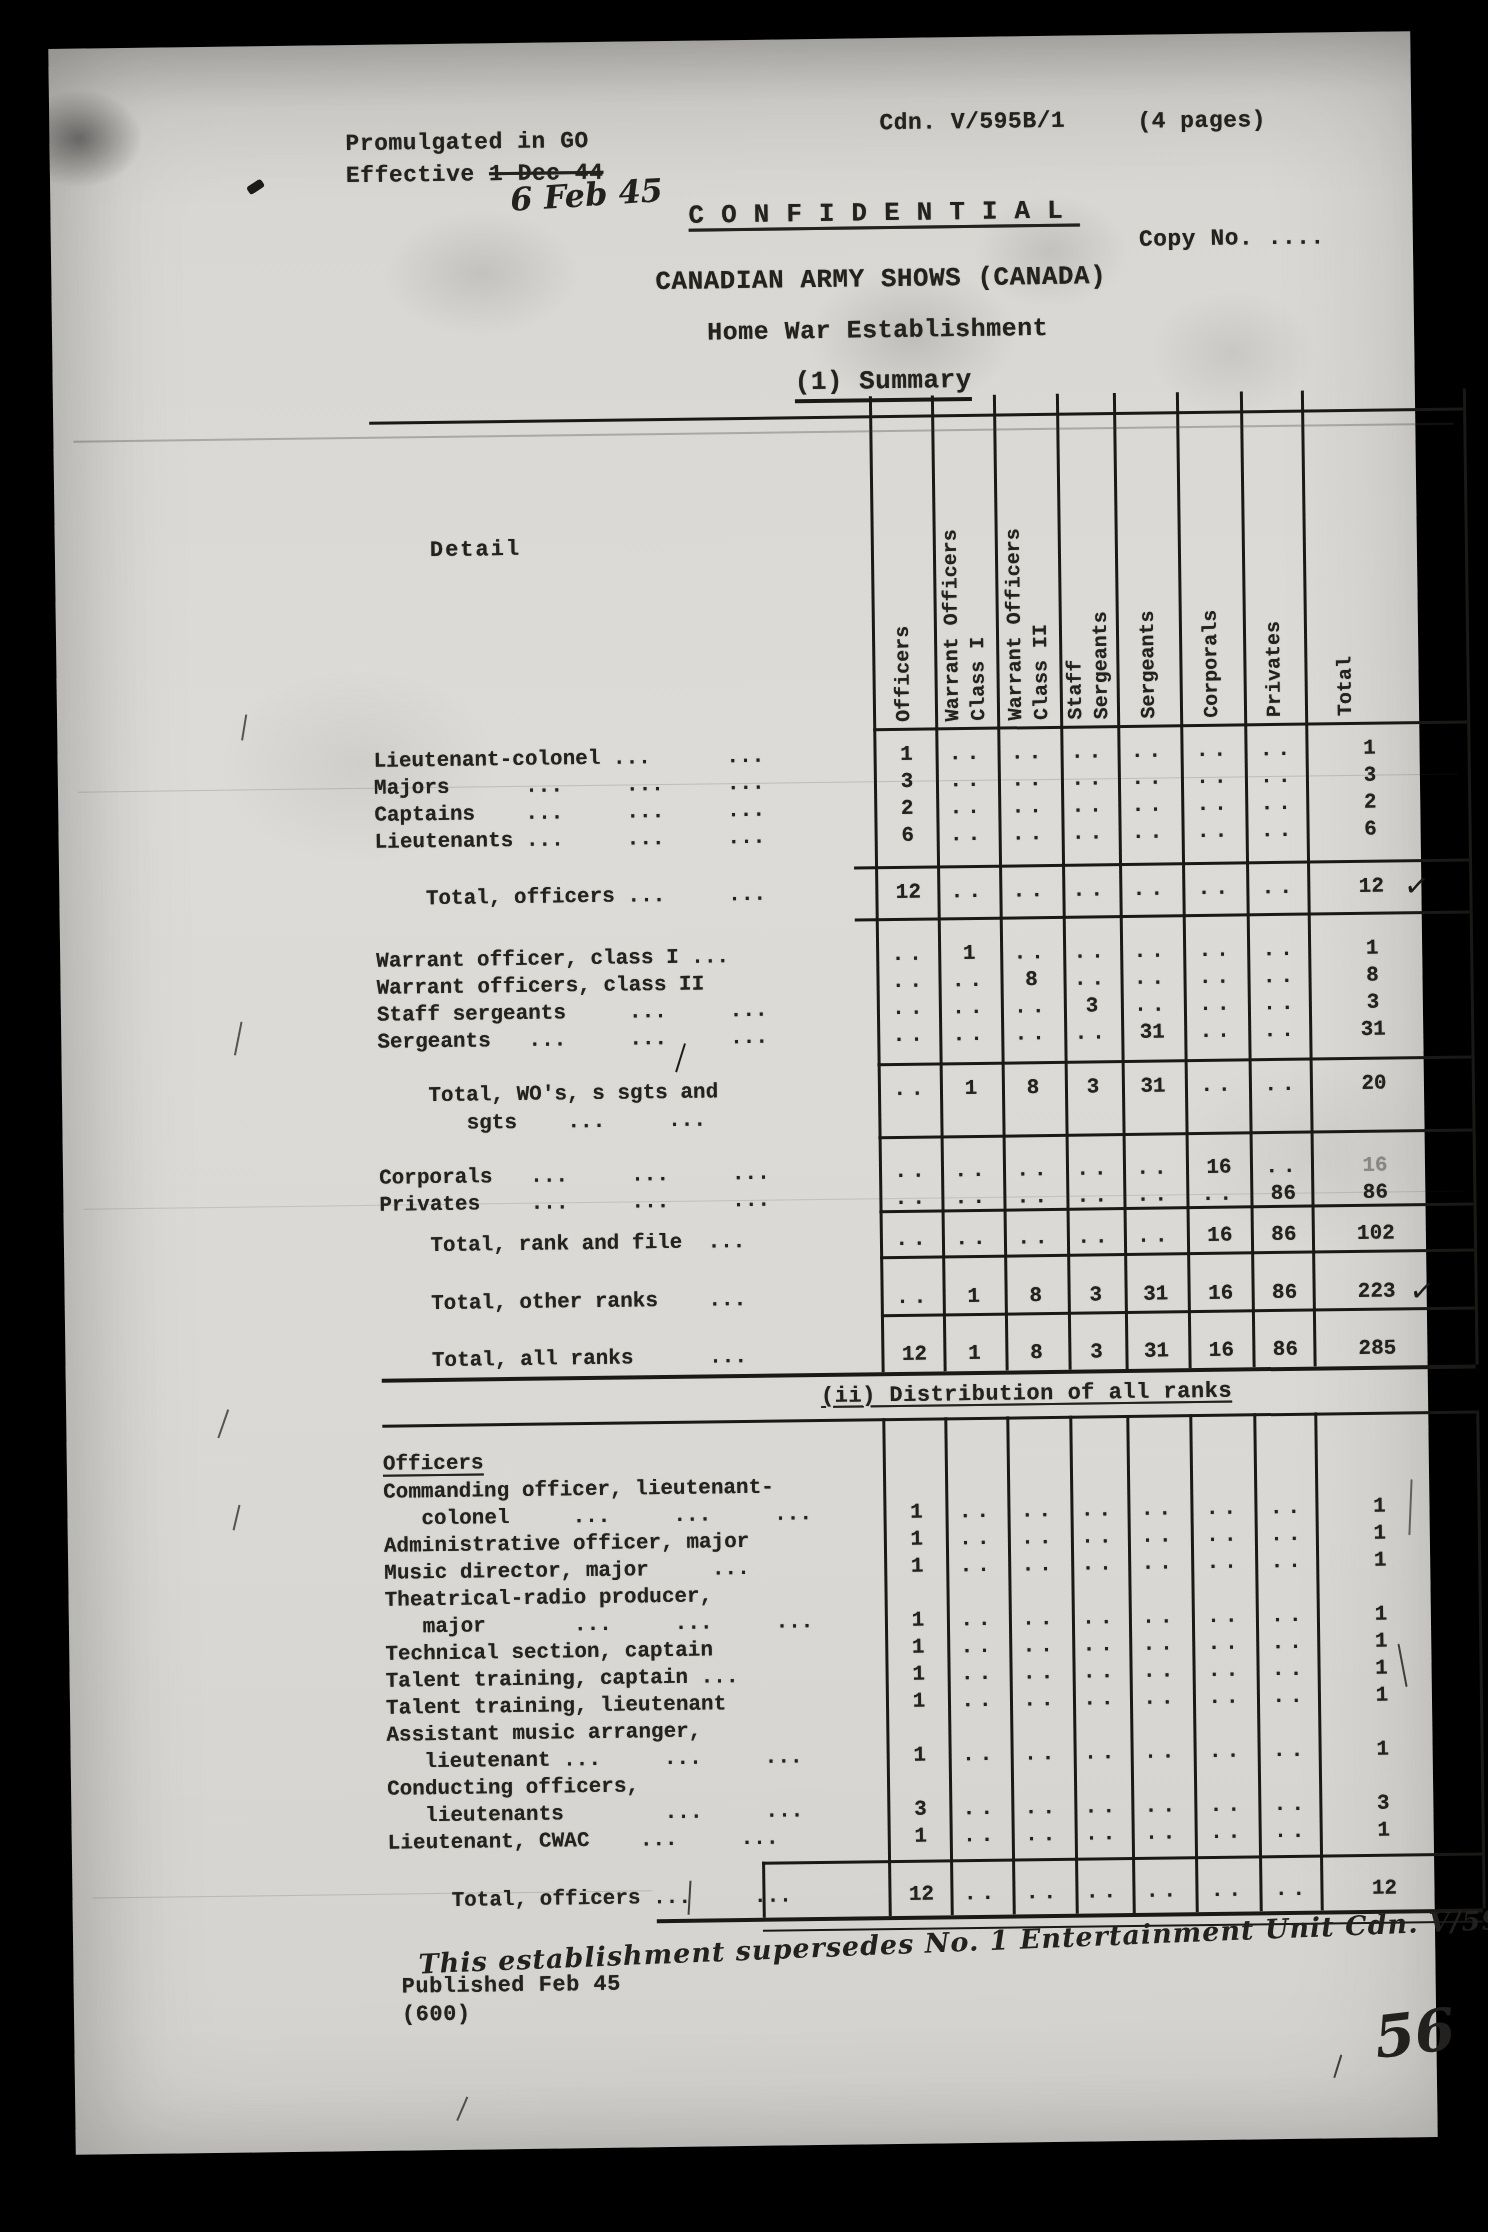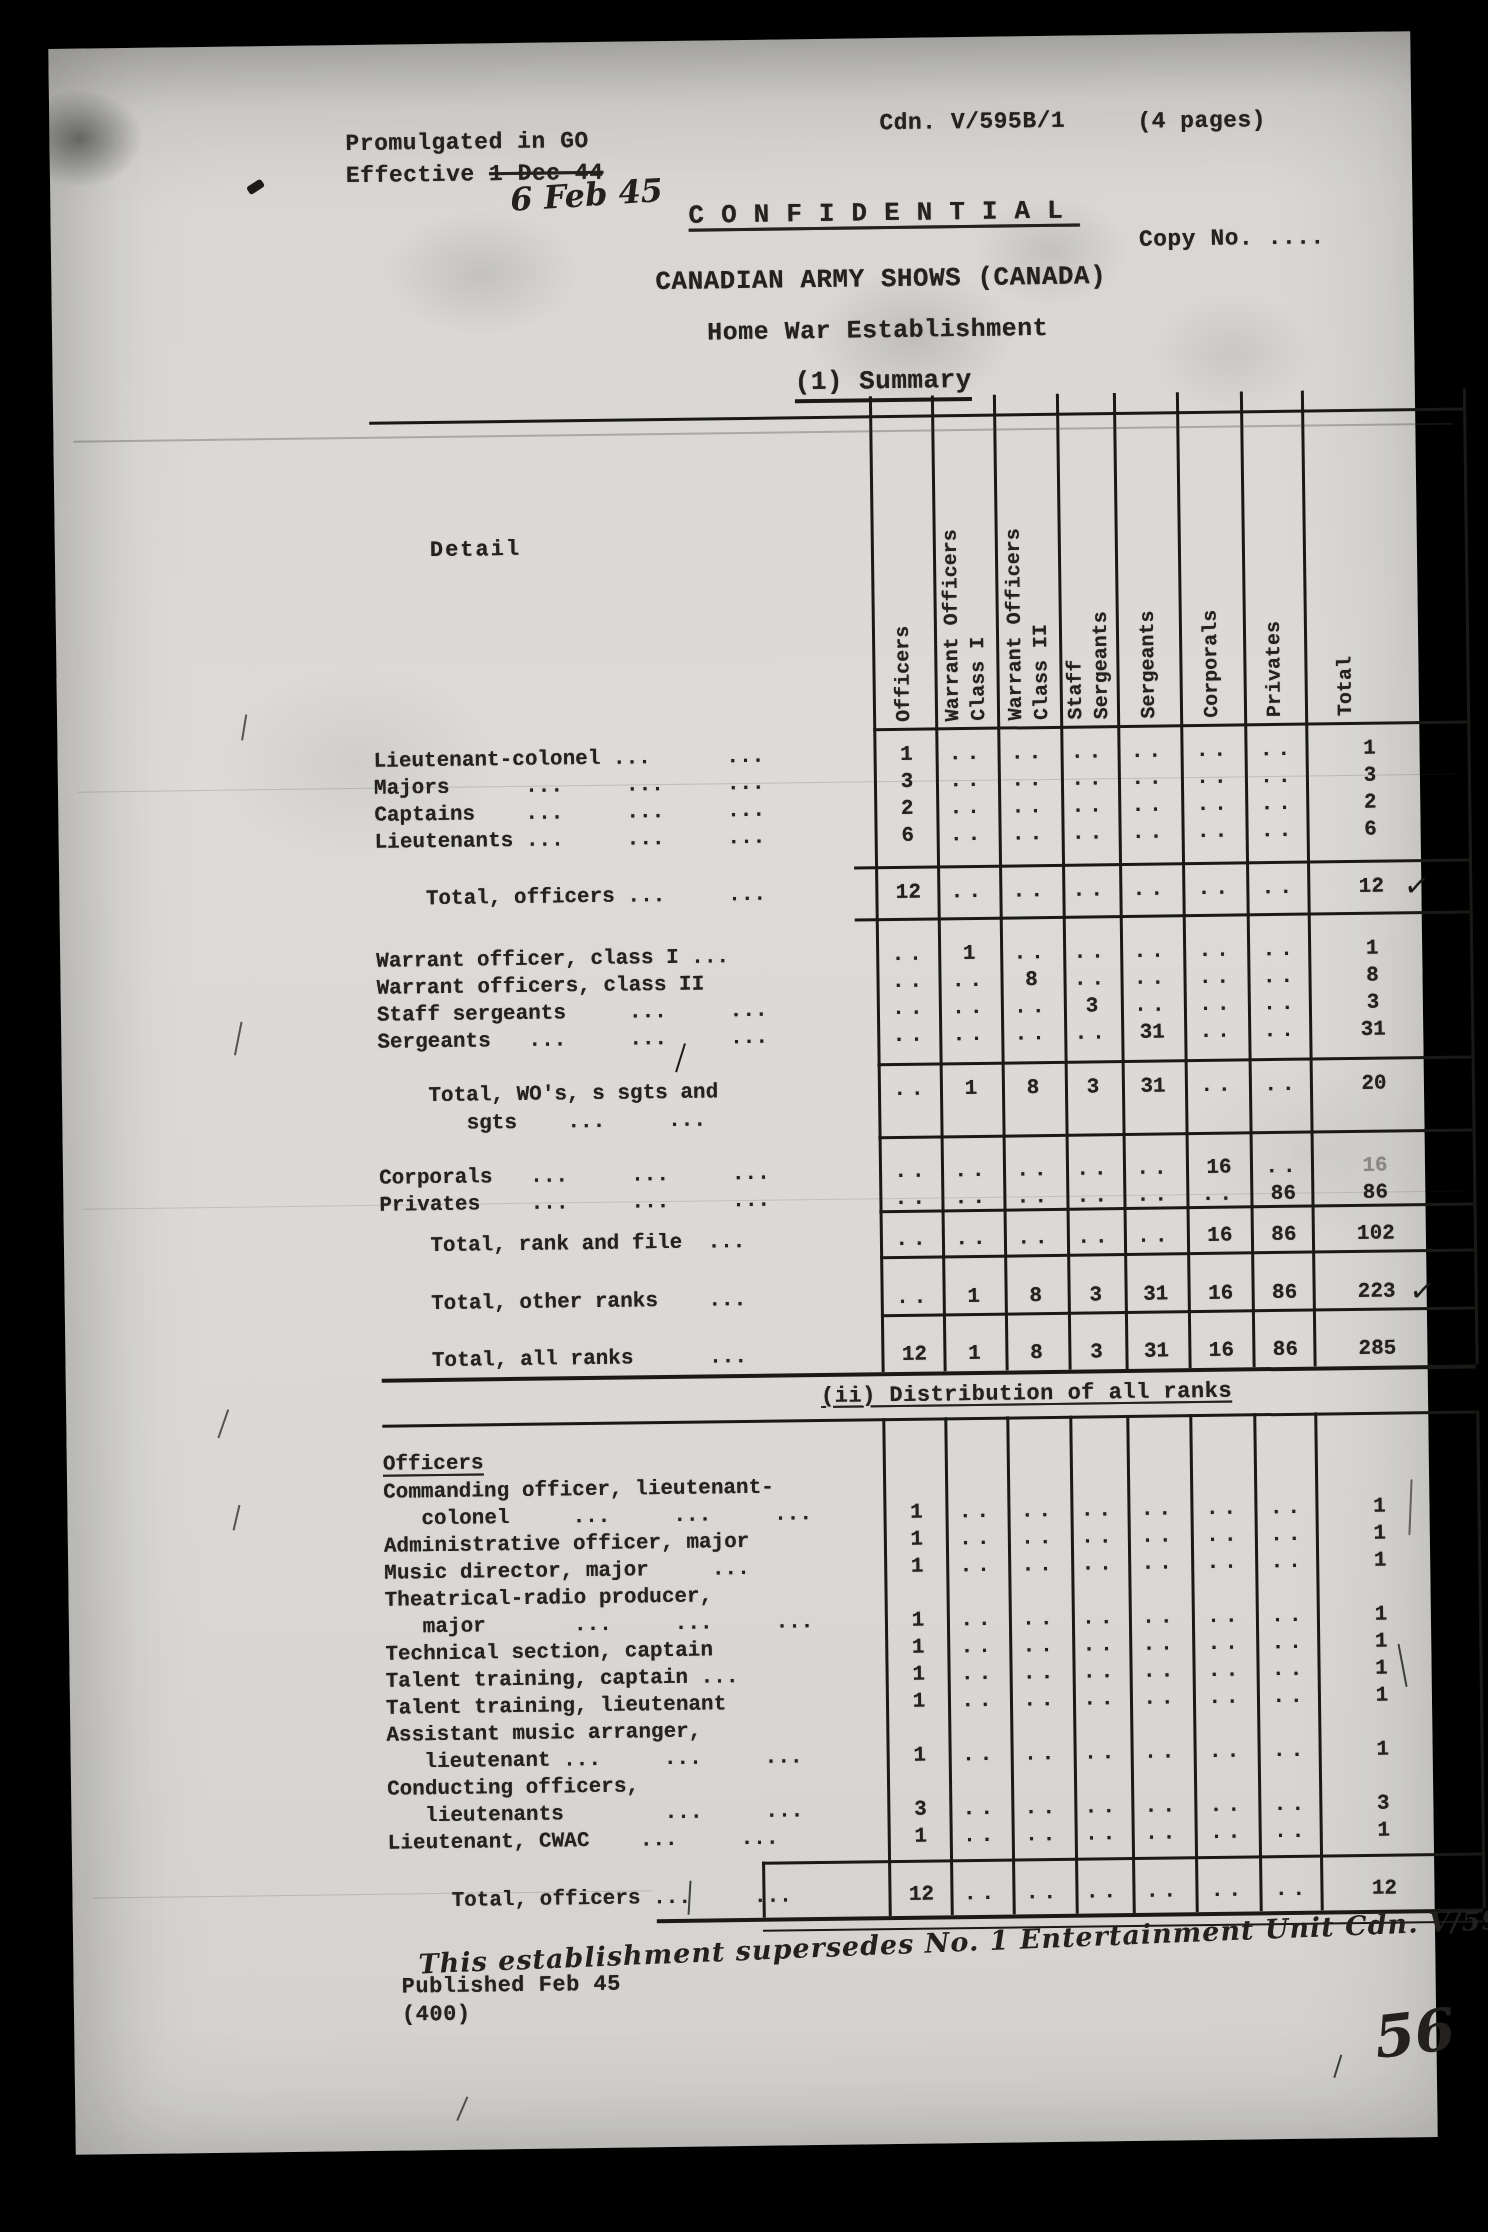--- a/index.html
+++ b/index.html
@@ -366,21 +366,21 @@
         <div class="num dots" style="left: 971px; top: 1845px;">..</div>
         <div class="num dots" style="left: 1031px; top: 1845px;">..</div>
         <div class="num dots" style="left: 1091px; top: 1845px;">..</div>
         <div class="num dots" style="left: 1156px; top: 1845px;">..</div>
         <div class="num dots" style="left: 1220px; top: 1845px;">..</div>
         <div class="num" style="left: 1312px; top: 1845px;">12</div>
       </div>
 
     <div class="hw" style="left:345px;top:1888px;font-size:27px;transform:rotate(-1.6deg);letter-spacing:1px;">This establishment supersedes No. 1 Entertainment Unit Cdn. V/595C/1</div>
     <div class="t" style="left:328px;top:1930px;font-size:22px;">Published Feb 45</div>
-    <div class="t" style="left:328px;top:1958px;font-size:22px;">(400)</div>
+    <div class="t" style="left:328px;top:1958px;font-size:22px;">(600)</div>
     <div class="hw" style="left:1300px;top:1968px;font-size:58px;transform:rotate(-6deg);">56</div>
 
     <div class="artifact" style="left:197px;top:136px;width:17px;height:9px;border-radius:3px;transform:rotate(-32deg);"></div>
     <div class="artifact" style="left:618px;top:1002px;width:2px;height:30px;transform:rotate(18deg);"></div>
     <div class="artifact" style="left:186px;top:668px;width:2px;height:26px;transform:rotate(10deg);opacity:.7;"></div>
     <div class="artifact" style="left:176px;top:975px;width:2px;height:34px;transform:rotate(12deg);opacity:.7;"></div>
     <div class="artifact" style="left:156px;top:1362px;width:2px;height:30px;transform:rotate(20deg);opacity:.7;"></div>
     <div class="artifact" style="left:168px;top:1458px;width:2px;height:26px;transform:rotate(14deg);opacity:.7;"></div>
     <div class="artifact" style="left:616px;top:1840px;width:2px;height:34px;transform:rotate(4deg);opacity:.8;"></div>
     <div class="artifact" style="left:386px;top:2052px;width:2px;height:26px;transform:rotate(24deg);opacity:.7;"></div>

